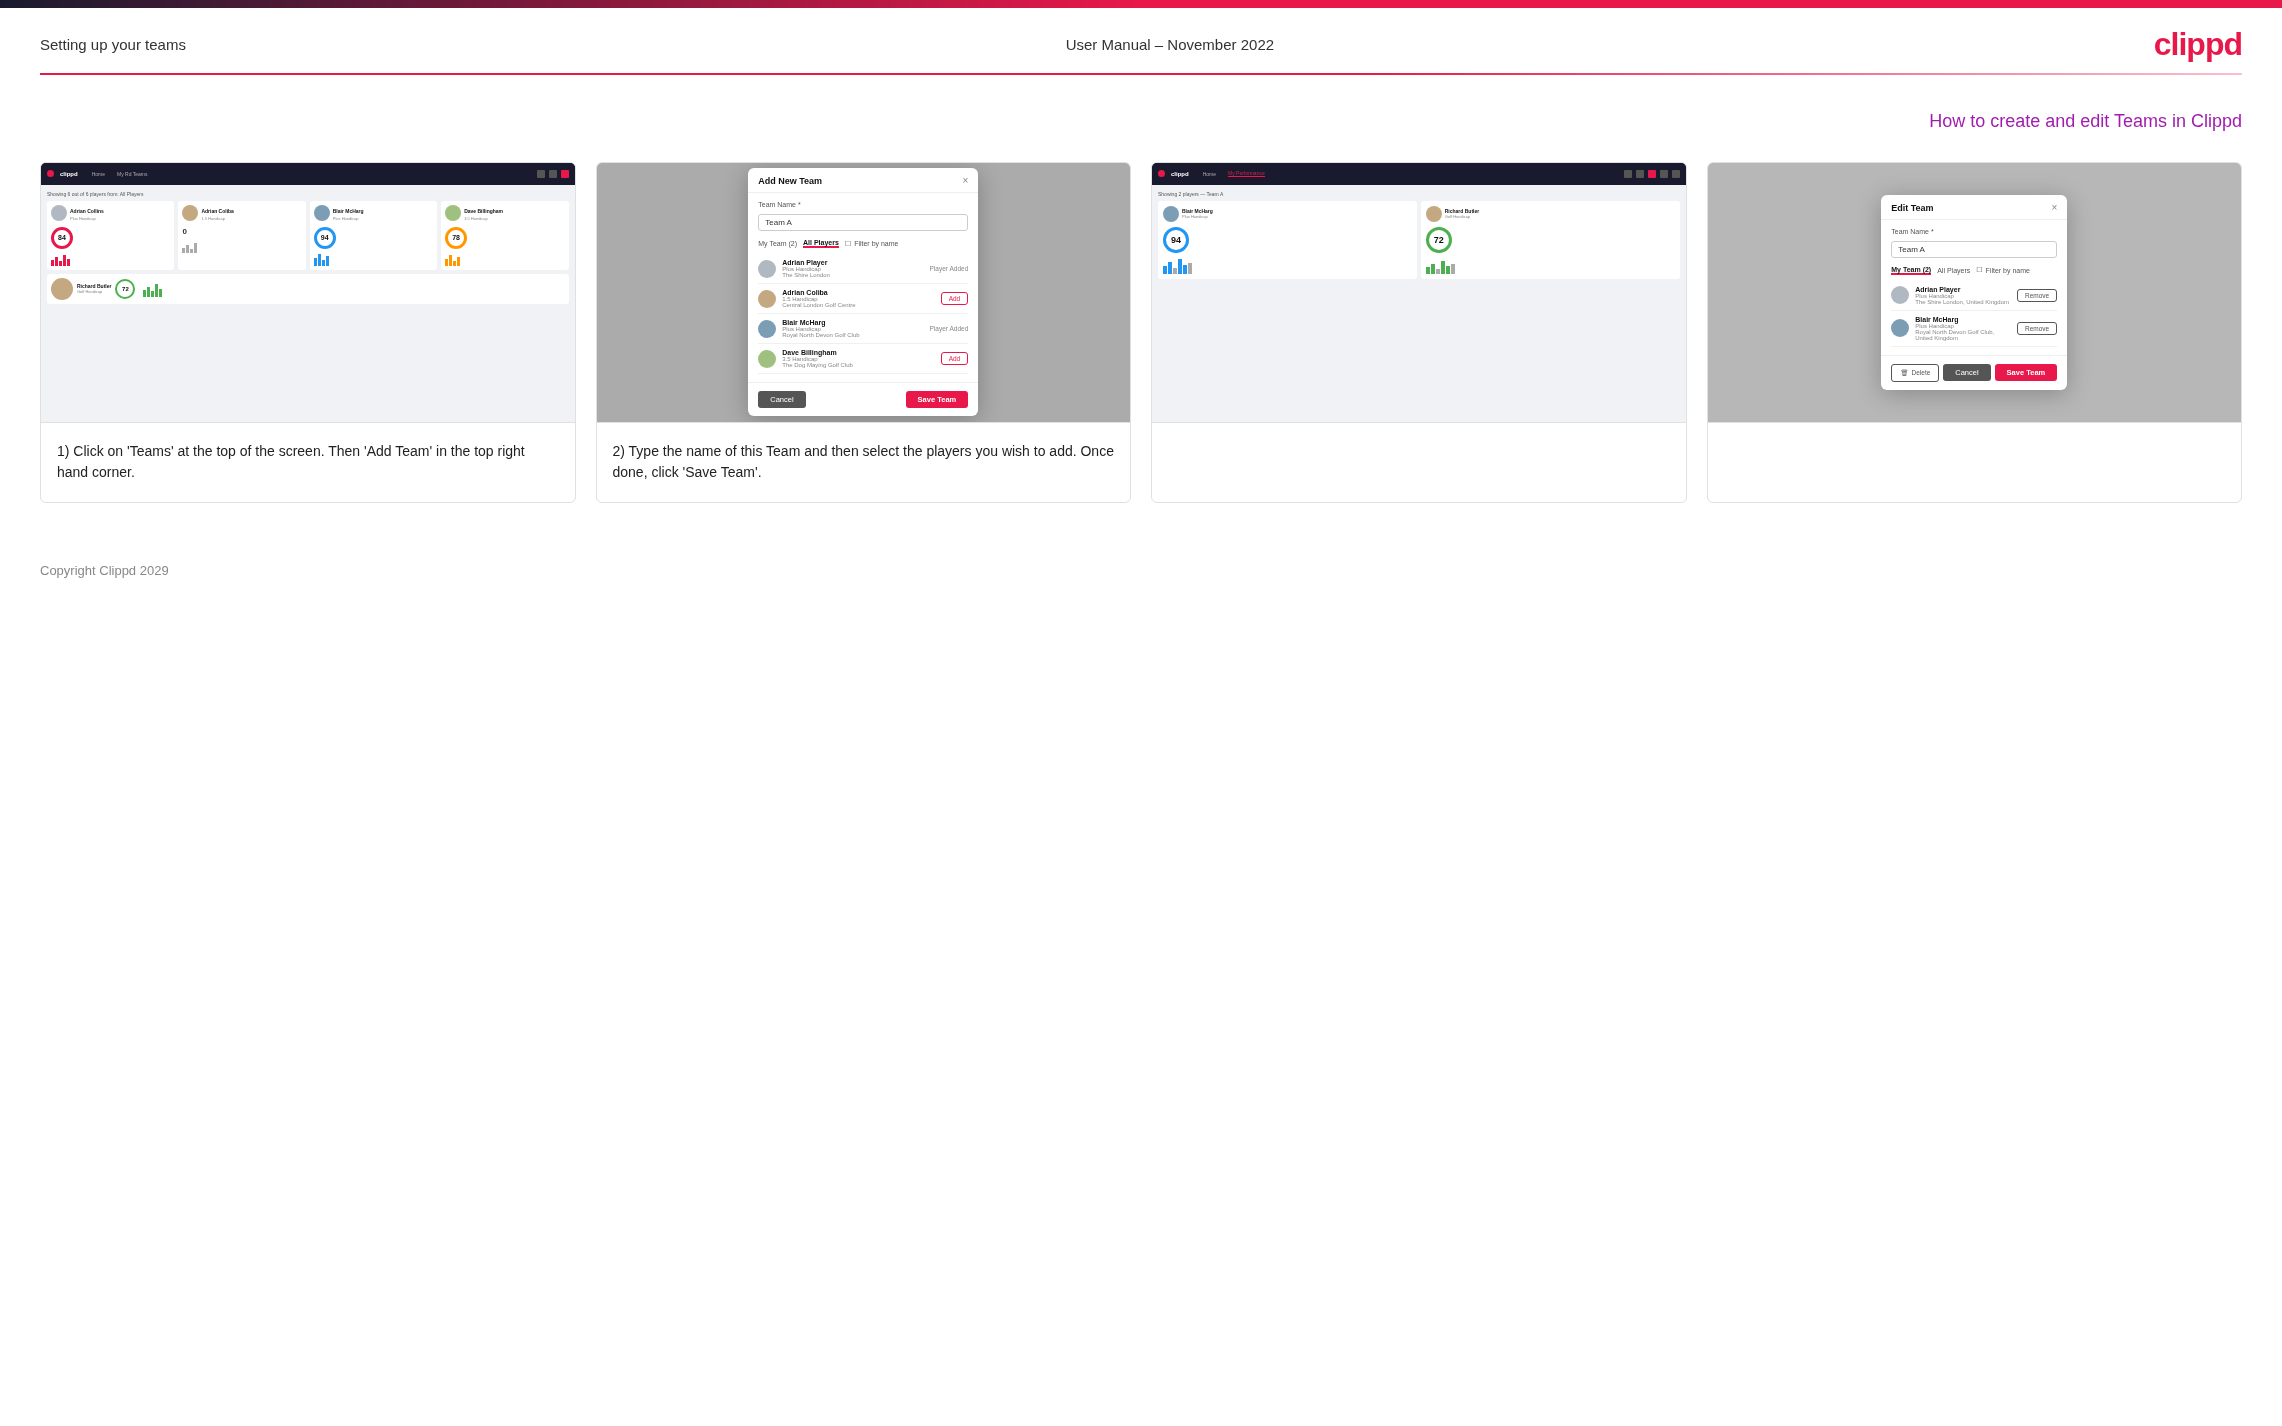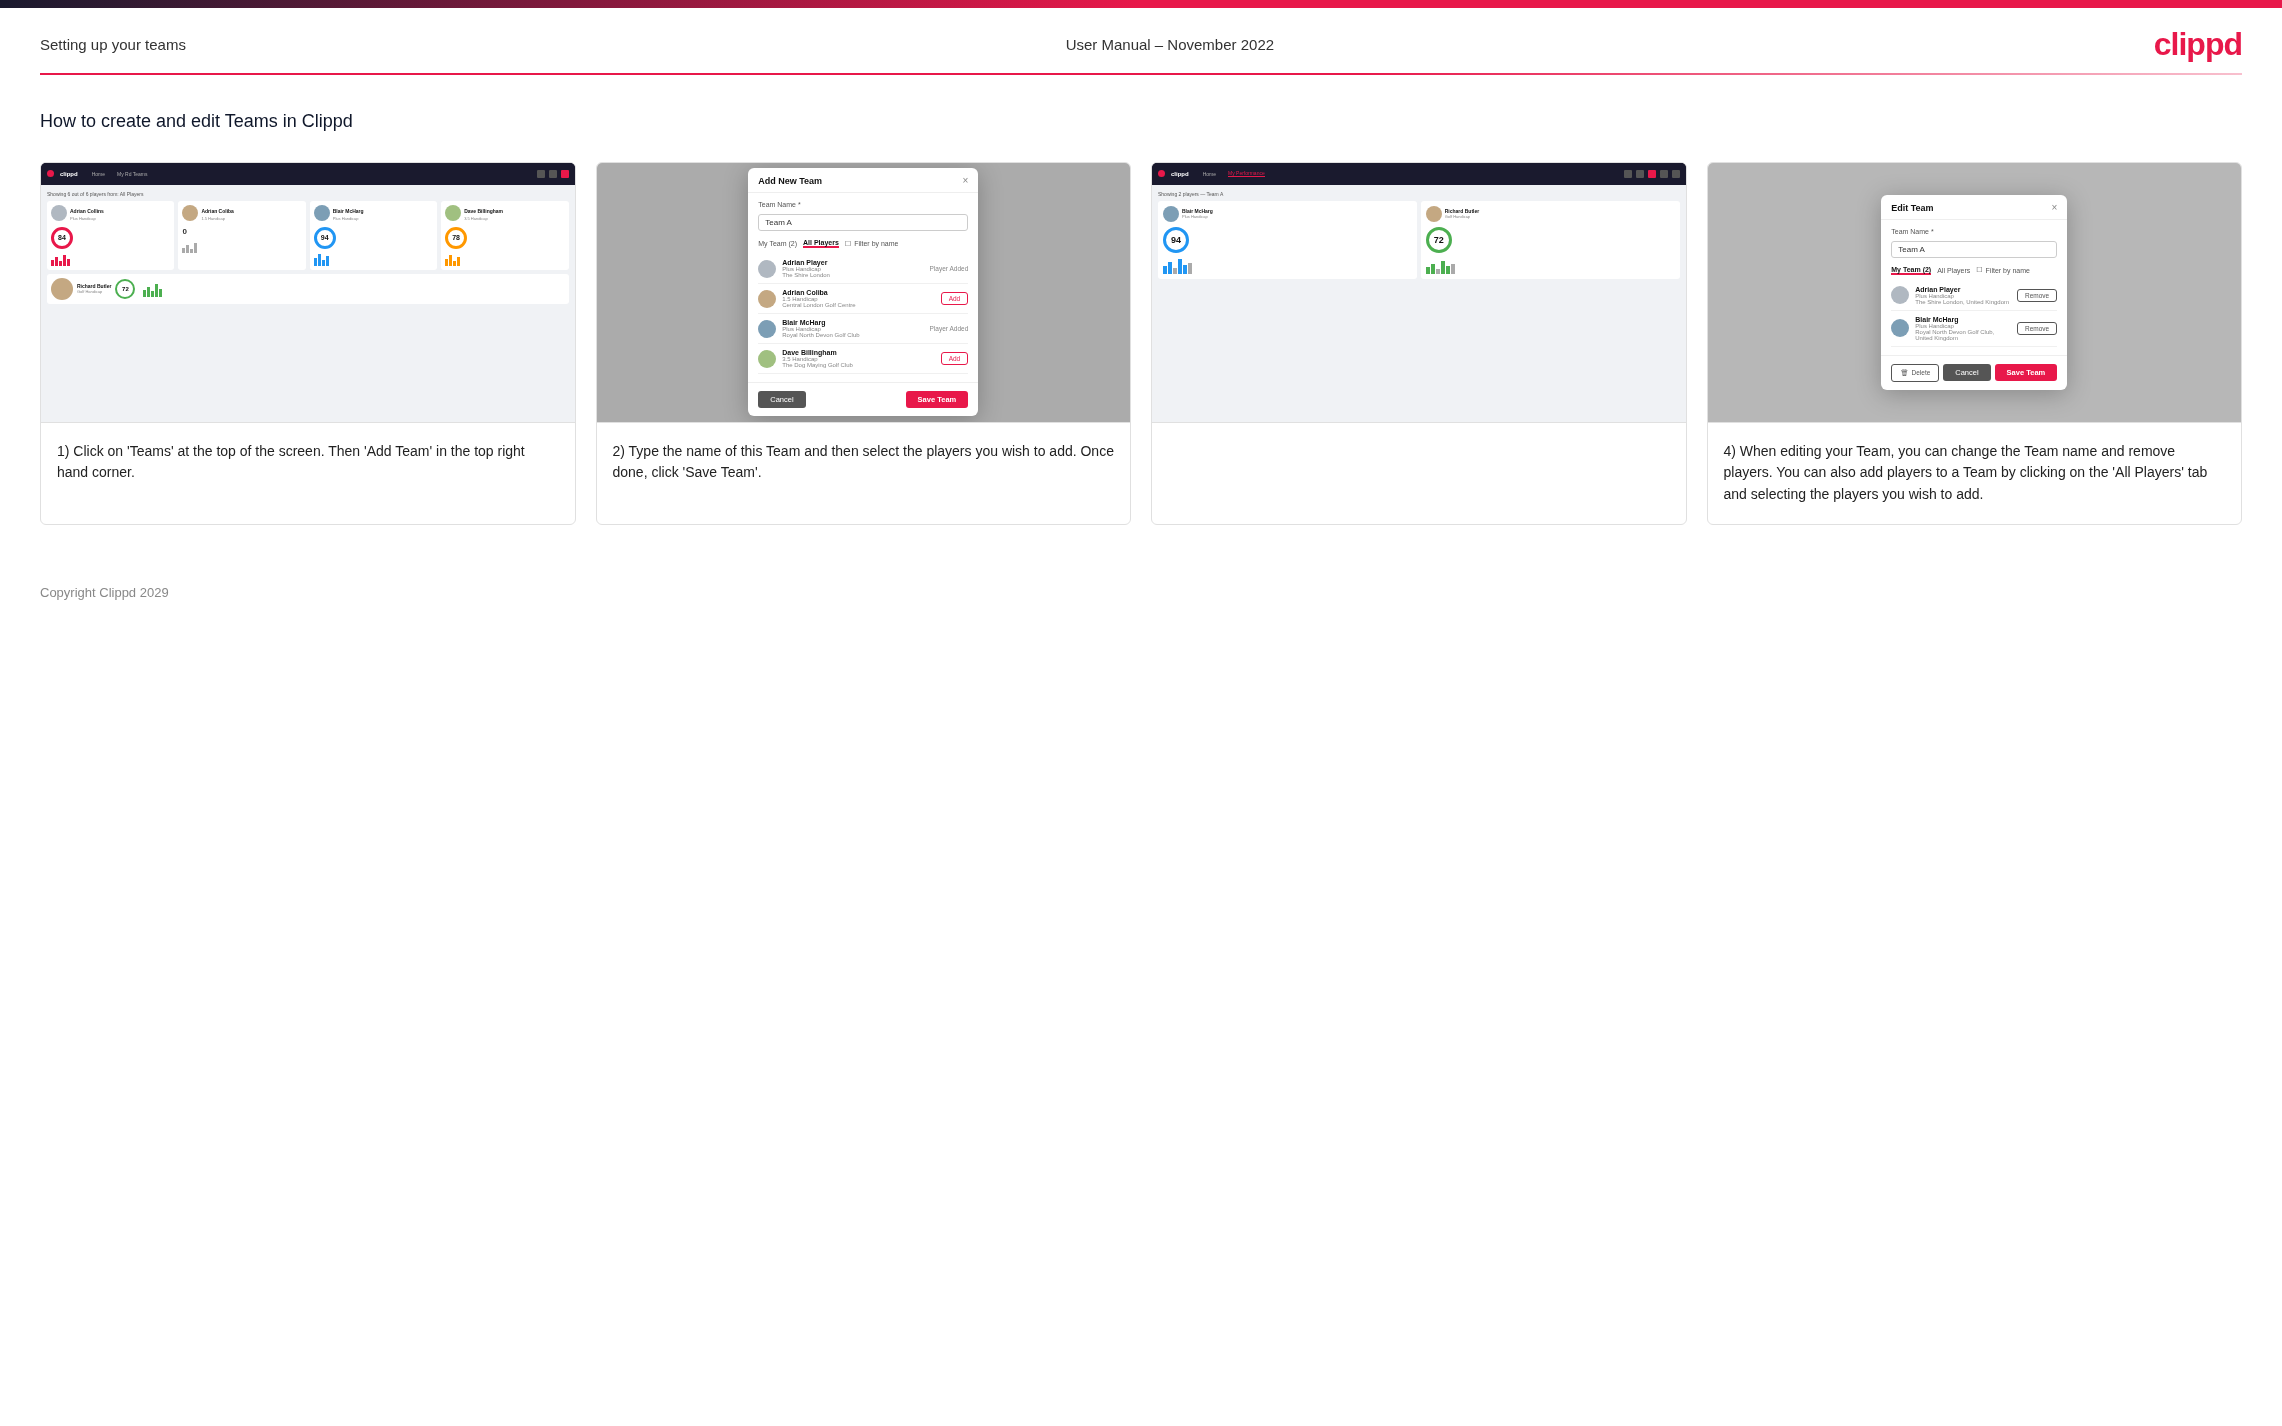--- a/index.html
+++ b/index.html
@@ -42,22 +42,23 @@
       padding: 36px 40px 20px 40px;
     }
     .page-title {
       font-size: 26px;
       font-weight: 700;
       color: #111;
       margin-bottom: 6px;
     }
     .page-subtitle {
       font-size: 18px;
-      color: #0f172a;
+      color: #a21caf;
       margin-bottom: 30px;
+      text-align: right;
     }
 
     
     .cards-row {
       display: grid;
       grid-template-columns: repeat(4, 1fr);
       gap: 20px;
       margin-bottom: 30px;
     }
 
@@ -682,21 +683,20 @@
                 <span>Delete</span>
               </button>
               <div class="edit-actions">
                 <button class="btn-cancel">Cancel</button>
                 <button class="btn-save">Save Team</button>
               </div>
             </div>
           </div>
         </div>
       </div>
-      <div class="card-text">4) When editing your Team, you can change the Team name and remove players. You can also add players to a Team by clicking on the 'All Players' tab and selecting the players you wish to add.</div>
     </div>
 
   </div>
 </div>
 
 <div class="footer">
   <span>Copyright Clippd 2029</span>
 </div>
 
 </body></html>

